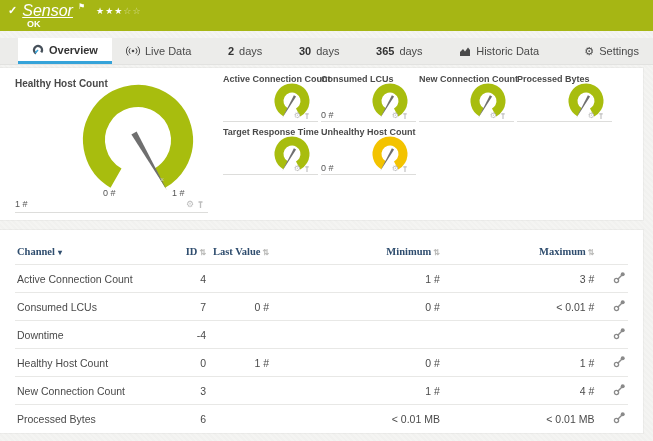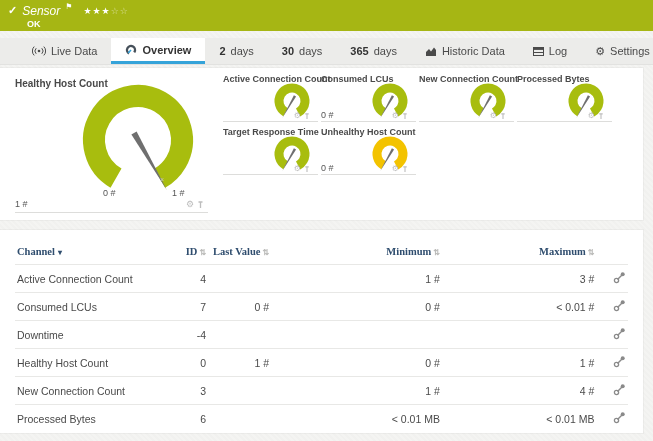--- a/index.html
+++ b/index.html
@@ -8,21 +8,21 @@
     font-family:"Liberation Sans", sans-serif;
     background:#f2f2f0;
     background-image:repeating-linear-gradient(45deg,#f1f1ef 0 2px,#f4f4f2 2px 4px);
     color:#444;
   }
 
   
   .sensor-bar { height:31px; background:#a6b614; color:#fff; padding:3px 8px 0 8px; }
   .sensor-line1 { display:flex; align-items:center; gap:5px; height:15px; }
   .check { font-size:11px; font-weight:bold; }
-  .kind { font-style:italic; font-size:12px; }
+  .kind { font-style:italic; font-size:16px;text-decoration:underline; }
   .sensor-title { font-weight:bold; font-size:13px; letter-spacing:.2px; }
   .flag { font-size:8px; vertical-align:super; position:relative; top:-4px; }
   .stars { font-size:9px; letter-spacing:1px; margin-left:6px; }
   .star-empty { opacity:.55; }
   .sensor-status { font-size:9px; font-weight:bold; margin-left:19px; margin-top:1px; }
 
   
   .tabbar { height:27px; margin-top:7px; background:#ececea; border-bottom:1px solid #e2e2e0;
             display:flex; align-items:stretch; padding-left:18px; }
   .tab { display:flex; align-items:center; gap:5px; padding:0 14px; font-size:11px; color:#4a4a4a;
@@ -92,38 +92,38 @@
   <div class="sensor-line1">
     <span class="check">✓</span>
     <span class="kind">Sensor</span>
     <span class="flag">⚑</span>
     <span class="stars"><span>★★★</span><span class="star-empty">☆☆</span></span>
   </div>
   <div class="sensor-status">OK</div>
 </div>
 
 <div class="tabbar">
-  <div class="tab">
-    <span class="icon">
-      <svg width="14" height="10" viewBox="0 0 14 10">
-          <circle cx="7" cy="5" r="1.3" fill="#4a4a4a"></circle>
-          <path d="M4.2 2.2 a4 4 0 0 0 0 5.6 M9.8 2.2 a4 4 0 0 1 0 5.6 M2.2 0.6 a6.2 6.2 0 0 0 0 8.8 M11.8 0.6 a6.2 6.2 0 0 1 0 8.8" fill="none" stroke="#4a4a4a" stroke-width="1"></path>
-        </svg>
-    </span>
-    <span>Live Data</span>
-  </div>
   <div class="tab active">
     <span class="icon">
       <svg width="12" height="12" viewBox="0 0 12 12">
           <circle cx="6" cy="6" r="4" fill="none" stroke="#46505a" stroke-width="2.4" stroke-dasharray="18.8 6.3" transform="rotate(120 6 6)"></circle>
           <line x1="6" y1="6" x2="3.2" y2="9" stroke="#35a3d9" stroke-width="1.6"></line>
         </svg>
     </span>
     <span>Overview</span>
   </div>
+  <div class="tab">
+    <span class="icon">
+      <svg width="14" height="10" viewBox="0 0 14 10">
+          <circle cx="7" cy="5" r="1.3" fill="#4a4a4a"></circle>
+          <path d="M4.2 2.2 a4 4 0 0 0 0 5.6 M9.8 2.2 a4 4 0 0 1 0 5.6 M2.2 0.6 a6.2 6.2 0 0 0 0 8.8 M11.8 0.6 a6.2 6.2 0 0 1 0 8.8" fill="none" stroke="#4a4a4a" stroke-width="1"></path>
+        </svg>
+    </span>
+    <span>Live Data</span>
+  </div>
   <div class="tab-gap"></div>
   <div class="tab">
     <span class="num">2</span>
     <span>days</span>
   </div>
   <div class="tab-gap"></div>
   <div class="tab">
     <span class="num">30</span>
     <span>days</span>
   </div>
@@ -135,30 +135,20 @@
   <div class="tab-gap"></div>
   <div class="tab">
     <span class="icon">
       <svg width="12" height="11" viewBox="0 0 12 11">
           <polygon points="1,10 1,6 4,3 6,5.5 9,1.5 11,4 11,10" fill="#4a4a4a"></polygon>
         </svg>
     </span>
     <span>Historic Data</span>
   </div>
   <div class="tab-gap"></div>
-  <div class="tab">
-    <span class="icon">
-      <svg width="11" height="9" viewBox="0 0 11 9">
-          <rect x="0.5" y="0.5" width="10" height="8" fill="none" stroke="#4a4a4a"></rect>
-          <rect x="0.5" y="0.5" width="10" height="2.4" fill="#4a4a4a"></rect>
-          <line x1="0.5" y1="5.5" x2="10.5" y2="5.5" stroke="#4a4a4a"></line>
-        </svg>
-    </span>
-    <span>Log</span>
-  </div>
   <div class="tab-gap"></div>
   <div class="tab">
     <span class="icon" style="font-size:11px;">⚙</span>
     <span>Settings</span>
   </div>
 </div>
 
 <div class="content">
 
   <div class="panel panel-gauges">

